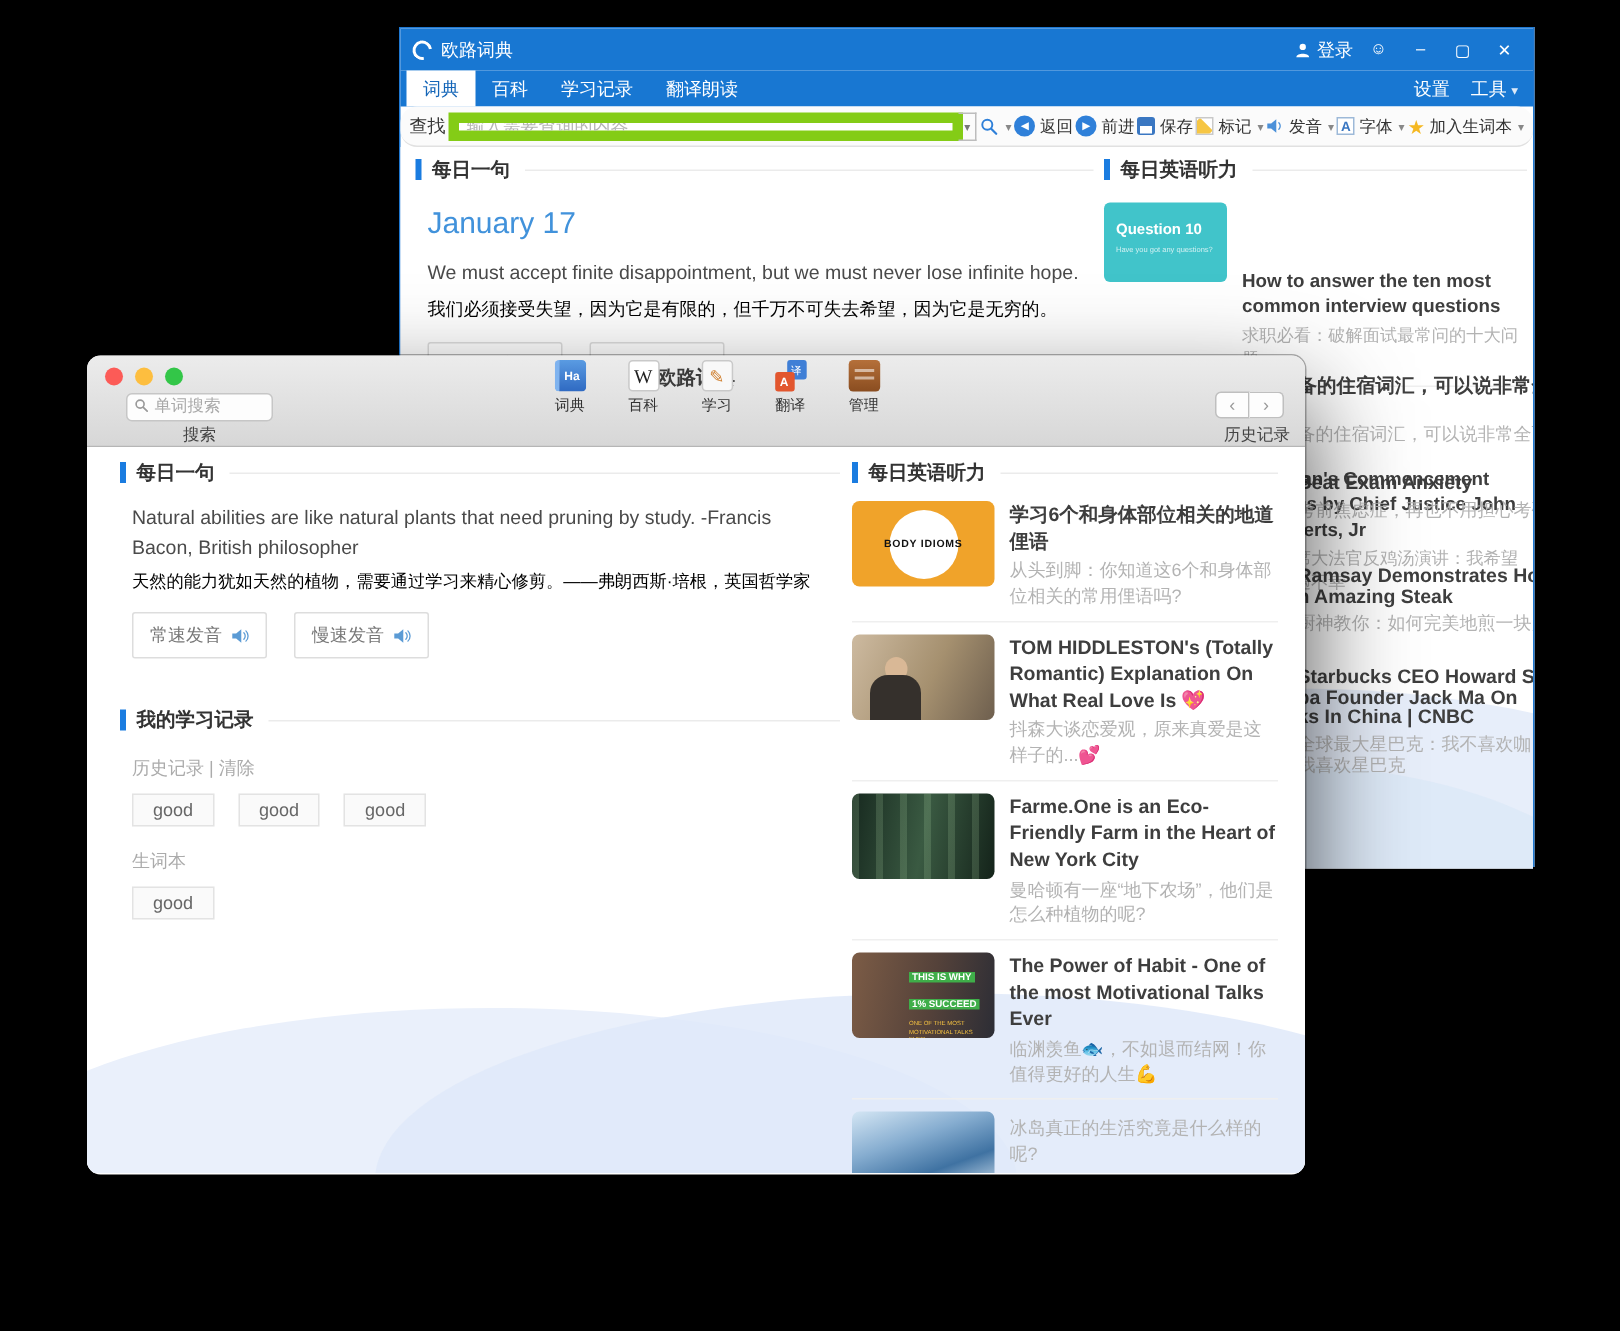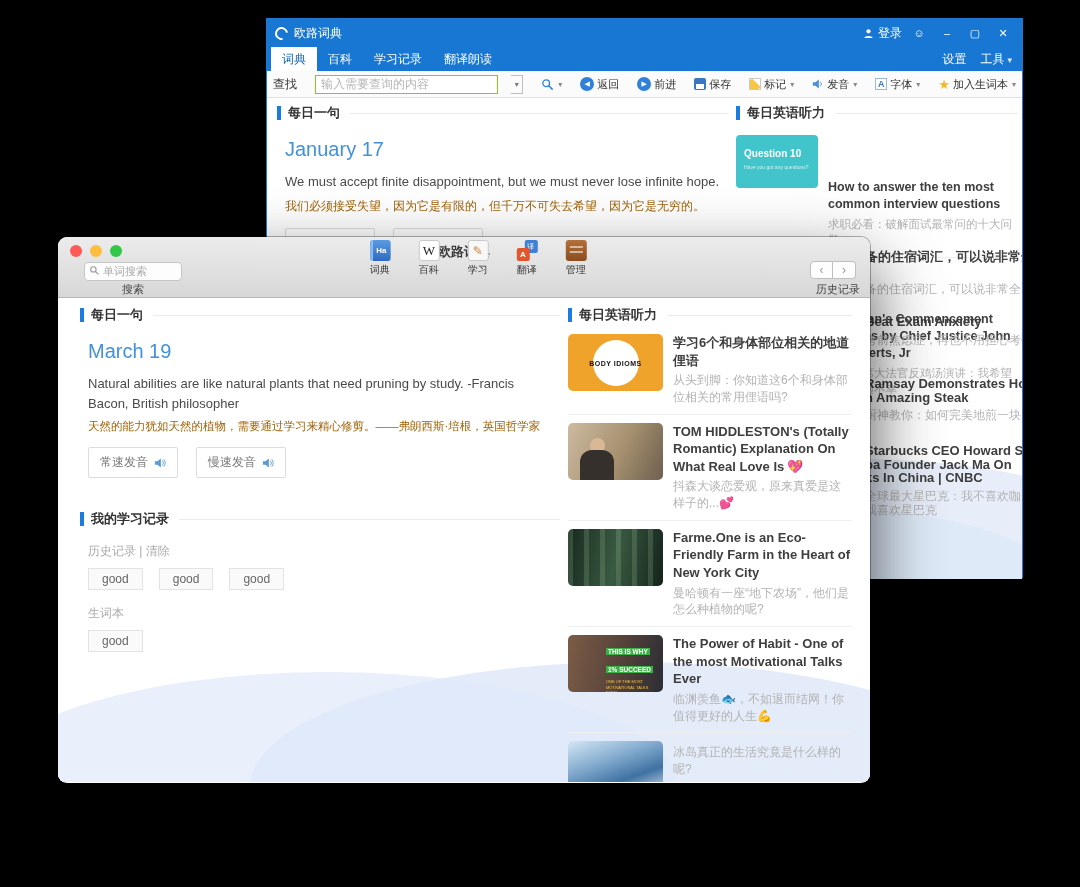--- a/index.html
+++ b/index.html
@@ -19,23 +19,23 @@
   .win-login { display:flex; align-items:center; gap:4px; font-size:12px; cursor:default; }
   .win-smile { font-size:13px; line-height:1; }
   .win-ctrl { width:22px; text-align:center; font-size:11px; }
   .win-tabs { height:24px; background:#1877d2; display:flex; align-items:stretch;
               padding:0 4px; color:#fff; font-size:12px; }
   .tab { padding:4px 11px 3px; display:flex; align-items:center; }
   .tab.active { background:#fff; color:#1566b8; }
   .win-tabs-right { margin-left:auto; display:flex; align-items:center; gap:14px; padding-right:6px; }
   .caret-w::after { content:"▾"; font-size:9px; margin-left:3px; color:#dce9f8; }
   .win-toolbar { height:27px; background:#fbfbfb; border-bottom:1px solid #e1e1e1;
-                 display:flex; align-items:center; padding:0 6px; font-size:12px; color:#333; gap:18px; }
+                 display:flex; align-items:center; padding:0 6px; font-size:12px; color:#333; gap:2px;border-radius:11px; }
   .win-find { white-space:nowrap; }
-  .win-search { flex:1; min-width:120px; height:19px; border:1px solid #84cc16; font-size:12px;
+  .win-search { flex:1; min-width:120px; height:19px; border:7px solid #84cc16; font-size:12px;
                 padding:0 5px; color:#333; font-family:"Liberation Sans",sans-serif; }
   .win-search::placeholder { color:#b5b5b5; }
   .combo-caret { width:12px; height:19px; border:1px solid #bdbdbd; border-left:none;
                  margin-left:-5px; display:flex; align-items:center; justify-content:center; }
   .combo-caret::after { content:"▾"; font-size:8px; color:#777; }
   .tool-btn { display:flex; align-items:center; gap:3px; font-size:11px; color:#333;
               white-space:nowrap; cursor:default; }
   .caret-g::after { content:"▾"; font-size:8px; color:#888; margin-left:1px; }
   .ico-circle { width:14px; height:14px; border-radius:50%; background:#2f80d9; color:#fff;
                 display:flex; align-items:center; justify-content:center; font-size:7px; }
@@ -49,21 +49,21 @@
   .ico-star { color:#f5b822; font-size:13px; line-height:1; }
   .win-content { position:relative; height:481px; background:#fff; overflow:hidden; }
 
   .sec-hd { display:flex; align-items:center; font-size:13px; font-weight:bold; color:#333; }
   .sec-hd::before { content:""; width:4px; height:14px; background:#1a7ce0; margin-right:7px; }
   .sec-hd::after { content:""; flex:1; height:1px; background:#ebebeb; margin-left:10px; }
 
   .win-left { position:absolute; left:10px; top:6px; width:452px; }
   .date-hd { margin-top:16px; margin-left:8px; font-size:20px; color:#4192db; }
   .quote-en { margin-top:11px; margin-left:8px; font-size:13px; color:#4a4a4a; line-height:1.5; white-space:nowrap; }
-  .quote-zh { margin-top:6px; margin-left:8px; font-size:12px; color:#a16207; }
+  .quote-zh { margin-top:6px; margin-left:8px; font-size:12px; color:#000000; }
   .pron-row { margin-top:13px; margin-left:8px; display:flex; gap:18px; }
   .pron-btn { display:flex; align-items:center; gap:6px; background:#fff; border:1px solid #ddd;
               border-radius:2px; padding:6px 11px; font-size:12px; color:#777;
               font-family:"Liberation Sans",sans-serif; cursor:default; }
 
   .win-right { position:absolute; left:469px; top:6px; width:282px; }
   .lst { display:flex; gap:10px; padding:9px 0; }
   .lst + .lst { border-top:1px solid #efefef; }
   .lst-txt { flex:1; min-width:0; }
   .lst-title { font-size:13px; font-weight:bold; color:#3e3e3e; line-height:1.35; }
@@ -358,21 +358,20 @@
     </div>
 
     <div class="mac-content">
       <div class="wave mac-wave1"></div>
       <div class="wave mac-wave2"></div>
 
       <div class="mac-left">
         <div class="sec-hd">
             <span>每日一句</span>
           </div>
-        <div class="date-hd">March 19</div>
         <div class="quote-en">Natural abilities are like natural plants that need pruning by study. -Francis Bacon, British philosopher</div>
         <div class="quote-zh">天然的能力犹如天然的植物，需要通过学习来精心修剪。——弗朗西斯·培根，英国哲学家</div>
         <div class="pron-row">
           <button class="pron-btn">
             <span>常速发音</span>
             <svg width="12" height="12" viewBox="0 0 14 14">
                 <path d="M1 5h3l4-3.2v10.4L4 9H1z" fill="#5b9bd5"></path>
                 <path d="M10 4.5a3.5 3.5 0 010 5M11.6 3a5.6 5.6 0 010 8" stroke="#5b9bd5" fill="none" stroke-linecap="round"></path>
               </svg>
           </button>

